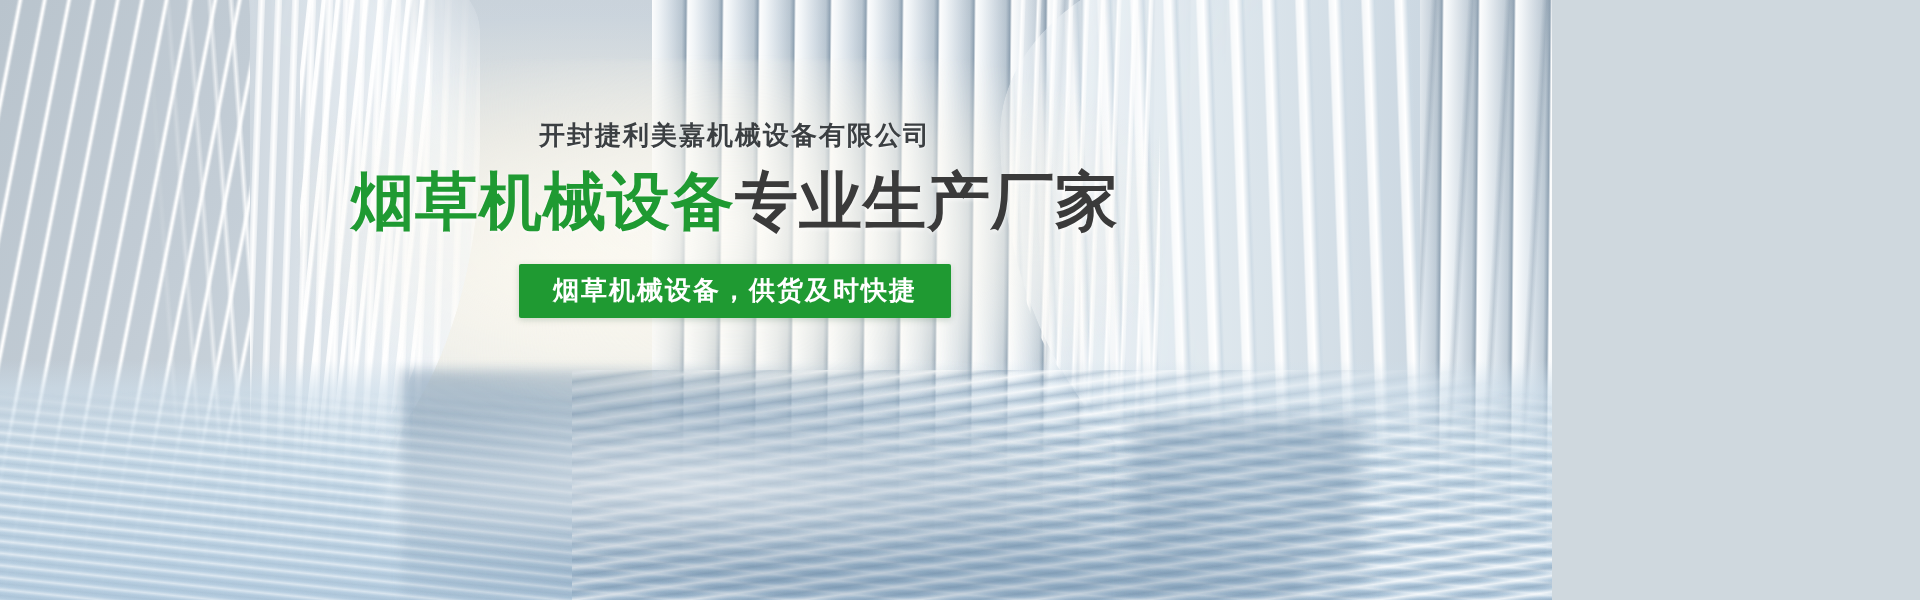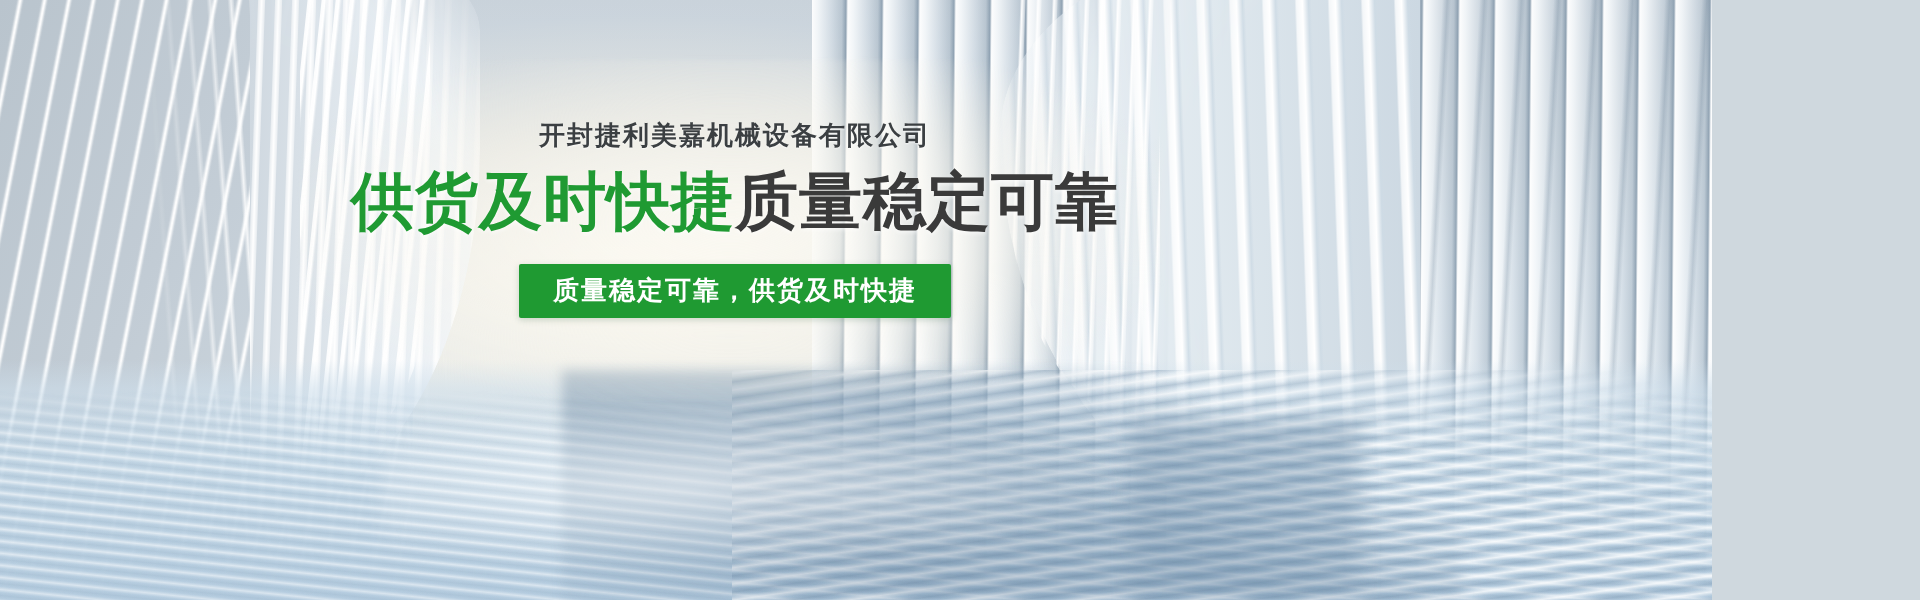--- a/index.html
+++ b/index.html
@@ -1,21 +1,21 @@
 <!DOCTYPE html>
 <html><head>
 <meta charset="utf-8">
 <title>Banner</title>
 <style>
   html,body{margin:0;padding:0;background:#cfd8de;}
   *{box-sizing:border-box;}
 
   .banner{
     position:relative;
-    width:1712px;
+    width:1552px;
     height:600px;
     overflow:hidden;
     font-family:"Liberation Serif","DejaVu Serif",serif;
     background:#c3ccd4;
   }
 
   
   .bg-base{
     position:absolute; inset:0;
     background:
@@ -281,24 +281,24 @@
   <div class="floor-glow"></div>
 
   <div class="center-haze"></div>
 
   <div class="content">
     <div class="text-col">
 
       <div class="company-name">开封捷利美嘉机械设备有限公司</div>
 
       <div class="headline">
-        <span class="hl-green">供货及时快捷</span><span class="hl-dark">质量稳定可靠</span>
+        <span class="hl-green">烟草机械设备</span><span class="hl-dark">专业生产厂家</span>
       </div>
 
 
       <div class="cta-wrap">
-        <button class="cta-button" type="button">质量稳定可靠，供货及时快捷</button>
+        <button class="cta-button" type="button">烟草机械设备，供货及时快捷</button>
       </div>
 
     </div>
   </div>
 
 </div>
 
 </body></html>

